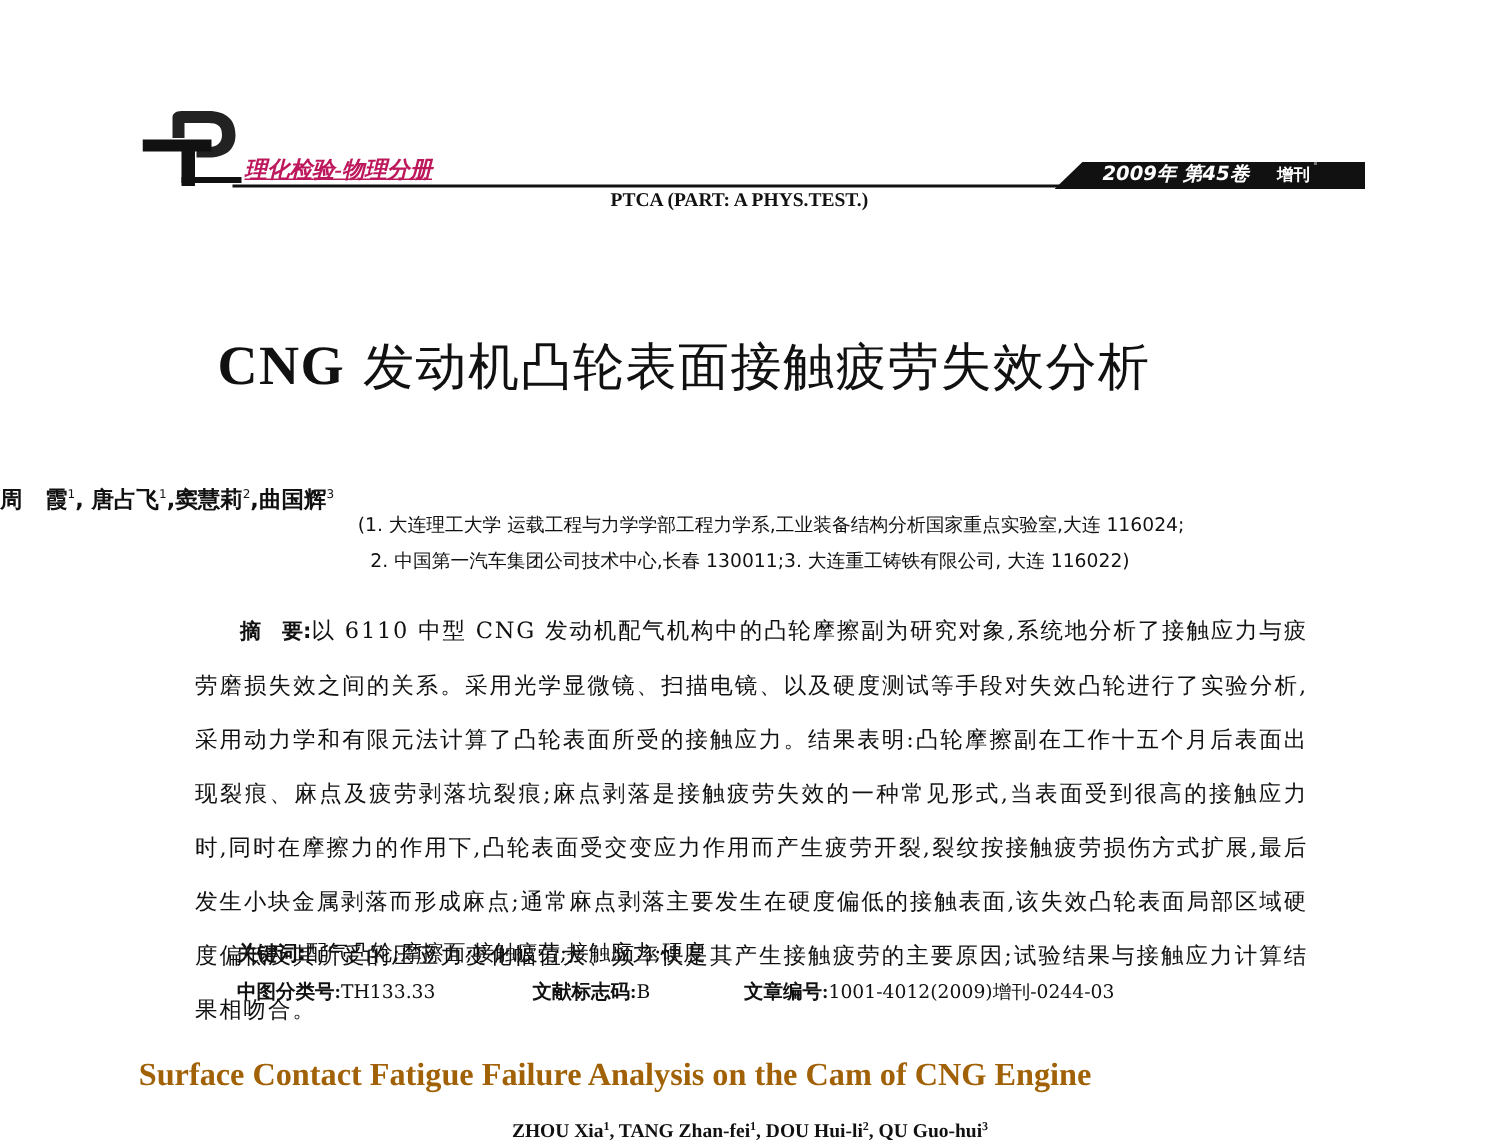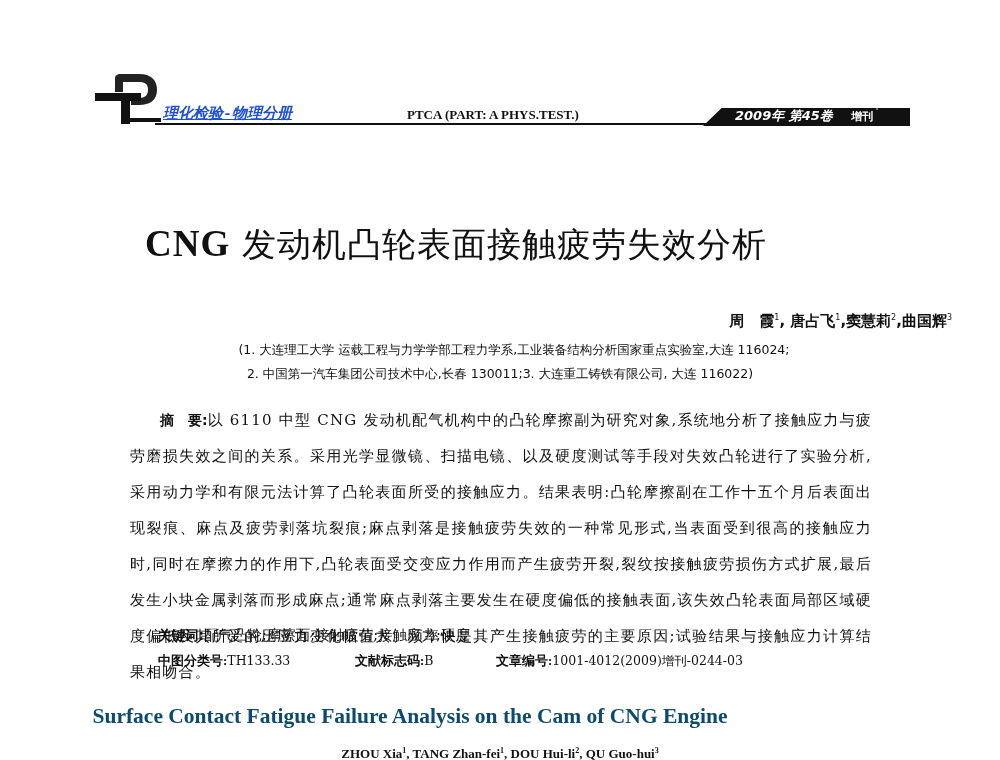--- a/index.html
+++ b/index.html
@@ -34,32 +34,32 @@
       left: 60px;
       top: 49px;
       width: 630px;
       height: 2px;
       background: #111;
     }
     .journal-cn {
       position: absolute;
       left: 68px;
       top: 30px;
-      font-family: Liberation Mono, monospace;
+      font-family: Liberation Serif, serif;
       font-weight: bold;
       font-style: italic;
       font-size: 15px;
       letter-spacing: 0px;
-      color: #1d4ed8;
+      color: #be185d;
       text-decoration: underline;
     }
     .journal-en {
       position: absolute;
       left: 312px;
-      top: 33px;
+      top: 51px;
       font-family: "Liberation Serif", serif;
       font-weight: bold;
       font-size: 13px;
       color: #111;
     }
     .issue-band {
       position: absolute;
       left: 608px;
       top: 34px;
       width: 207px;
@@ -96,23 +96,23 @@
       color: #111;
     }
     .title-cn .latin {
       font-family: "Liberation Serif", serif;
       font-weight: bold;
       font-size: 37px;
     }
     .authors-cn {
       position: absolute;
       left: 0;
-      top: 312px;
+      top: 324px;
       width: 952px;
-      text-align: right;
+      text-align: left;
       font-family: "DejaVu Sans", sans-serif;
       font-size: 15px;
       font-weight: bold;
     }
     .authors-cn sup {
       font-size: 8px;
       font-weight: normal;
     }
     .aff {
       position: absolute;
@@ -175,21 +175,21 @@
     .articleno { left: 496px; }
     .title-en {
       position: absolute;
       left: 0;
       top: 704px;
       width: 820px;
       text-align: center;
       font-family: "Liberation Serif", serif;
       font-weight: bold;
       font-size: 21.5px;
-      color: #0c4a6e;
+      color: #a16207;
     }
     .authors-en {
       position: absolute;
       left: 0;
       top: 746px;
       width: 1000px;
       text-align: center;
       font-family: "Liberation Serif", serif;
       font-weight: bold;
       font-size: 13px;

